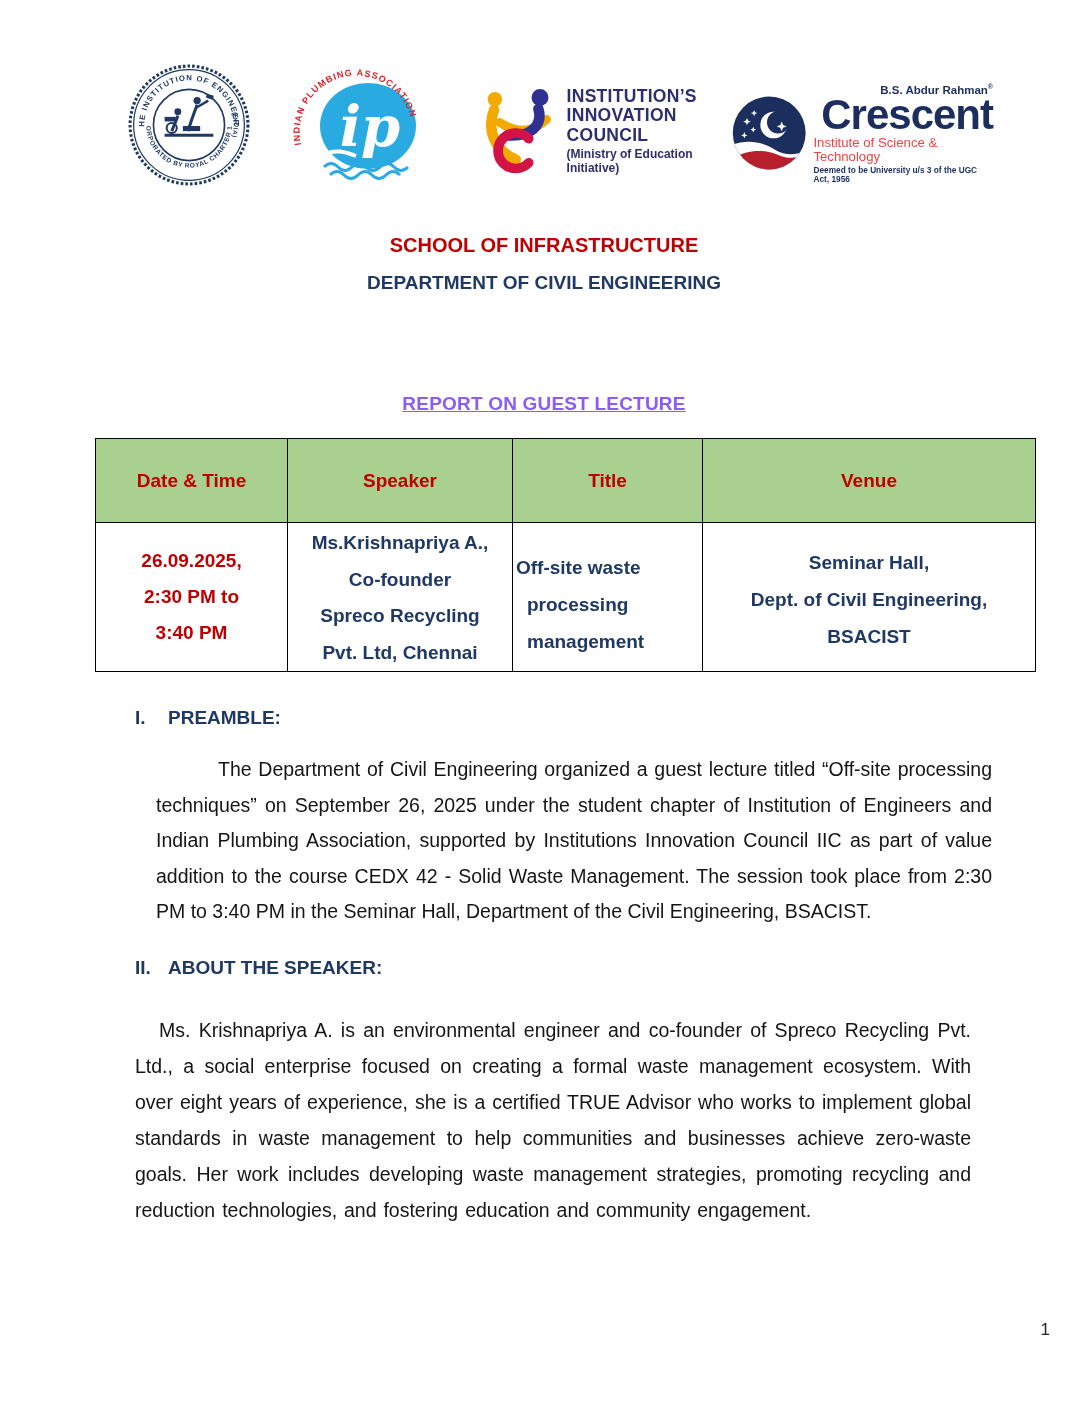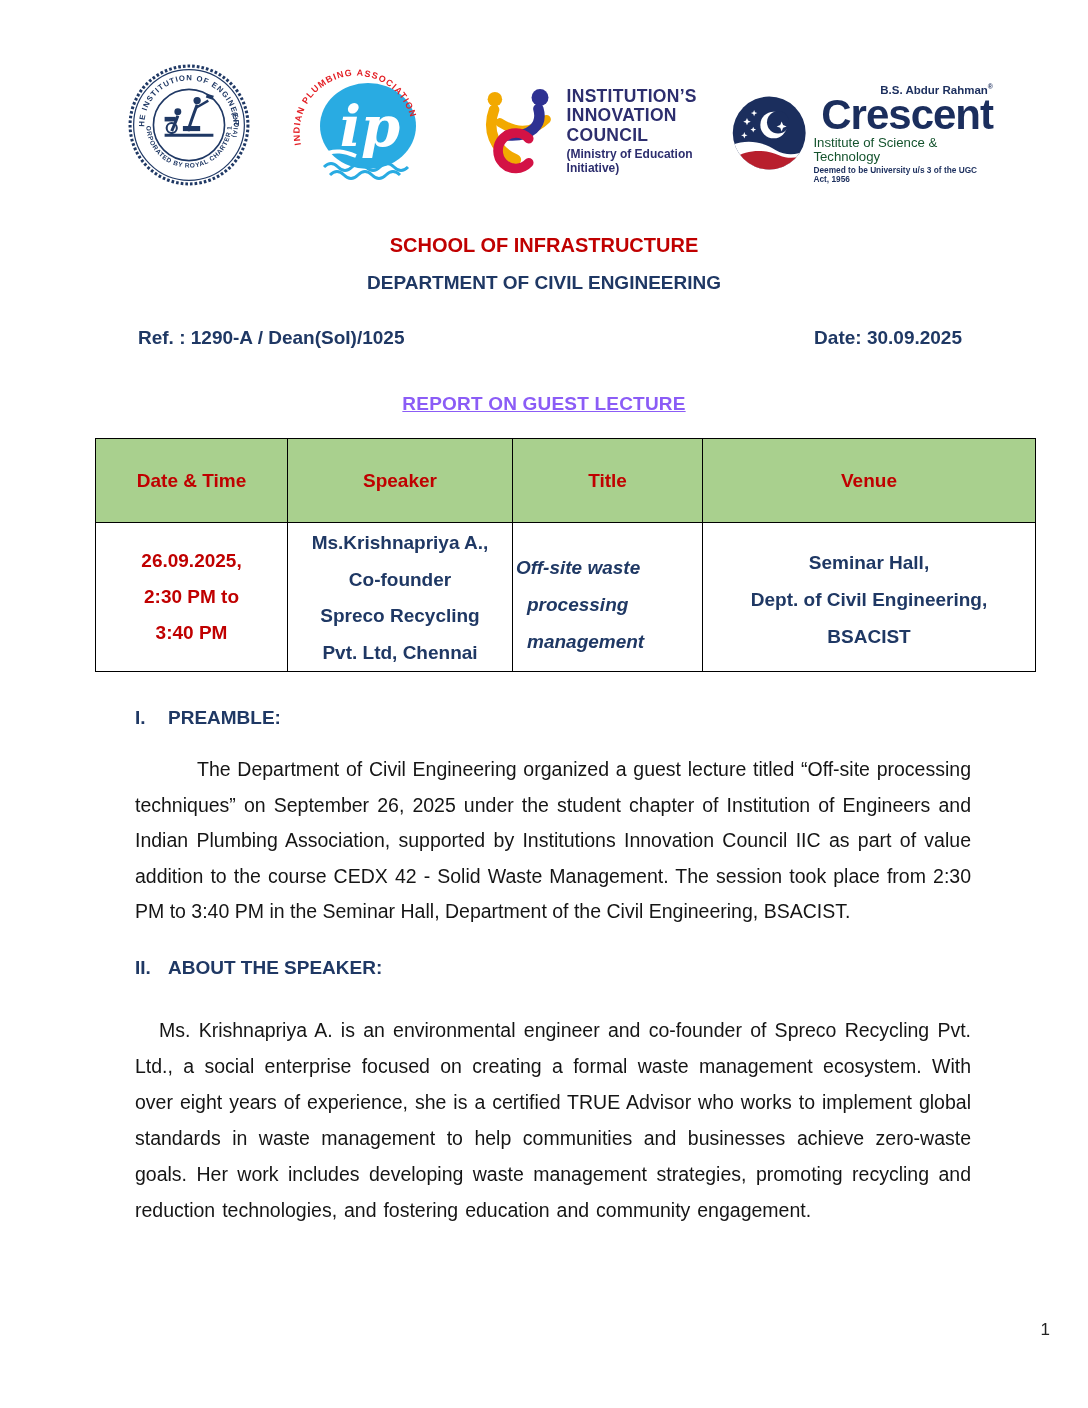--- a/index.html
+++ b/index.html
@@ -15,21 +15,21 @@
   #ipa-logo   { left:288px; top:64px;  width:136px; height:118px; }
   #iic-logo   { left:482px; top:78px;  width:236px; height:106px; display:flex; align-items:center; gap:8px; }
   #iic-text   { display:flex; flex-direction:column; line-height:1.12; }
   .iic-line   { font-size:17.5px; font-weight:bold; color:#2D2E6E; letter-spacing:.3px; }
   .iic-small  { font-size:12px; font-weight:bold; color:#2D2E6E; margin-top:3px; }
   #crescent-logo { left:731px; top:88px; width:262px; height:90px; display:flex; align-items:center; gap:6px; }
   #crescent-text { display:flex; flex-direction:column; align-items:flex-end; line-height:1.05; }
   .cres-top   { font-size:11.5px; font-weight:bold; color:#1B2E5D; }
   .cres-top sup { font-size:7px; }
   .cres-name  { font-size:42px; font-weight:bold; color:#1B2E5D; letter-spacing:-1px; line-height:.95; }
-  .cres-sub   { font-size:13.2px; color:#14532d; font-weight:500; margin-top:1px; }
+  .cres-sub   { font-size:13.2px; color:#ef4444; font-weight:500; margin-top:1px; }
   .cres-tag   { font-size:8.3px; font-weight:bold; color:#1B2E5D; margin-top:2px; }
   
   .center-line { position:absolute; left:0; width:1088px; text-align:center; }
   #school-heading { top:234px; color:#C00000; font-size:20px; font-weight:bold; }
   #dept-heading   { top:272px; color:#1F3864; font-size:19px; font-weight:bold; }
   #ref-row { position:absolute; left:138px; right:126px; top:327px; display:flex; justify-content:space-between; }
   #ref-no  { color:#1F3864; font-size:19px; font-weight:bold; }
   #date-line { color:#1F3864; font-size:19px; font-weight:bold; }
   #report-title { top:393px; color:#8b5cf6; font-size:19px; font-weight:bold; text-decoration:underline; letter-spacing:.2px; }
   
@@ -41,35 +41,35 @@
   #lecture-table td { height:146px; font-weight:bold; font-size:19px; }
   .col-datetime { width:192px; } .col-speaker { width:225px; } .col-title { width:190px; } .col-venue { width:333px; }
   .cell-lines { display:flex; flex-direction:column; }
   td.cell-datetime { color:#C00000; text-align:center; }
   td.cell-datetime .line { line-height:36px; }
   td.cell-speaker { color:#1F3864; text-align:center; vertical-align:top; }
   td.cell-speaker .line { line-height:36.5px; }
   td.cell-speaker .cell-lines { padding-top:2px;justify-content:space-between; }
   td.cell-title { color:#1F3864; text-align:left; vertical-align:top; }
   td.cell-title .cell-lines { padding-top:14px; }
-  td.cell-title .line { line-height:37px; padding-left:3px;font-style:italic; }
+  td.cell-title .line { line-height:37px; padding-left:3px; }
   td.cell-title .line + .line { padding-left:14px; }
   td.cell-venue { color:#1F3864; text-align:center; vertical-align:top; }
   td.cell-venue .cell-lines { padding-top:4px; }
   td.cell-venue .line { line-height:37px; }
   
   .section-heading { position:absolute; left:135px; color:#1F3864; font-size:19px; font-weight:bold; }
   #preamble-heading { top:707px; }
   #about-heading    { top:957px; }
   .section-heading .numeral { display:inline-block; min-width:33px; }
   .body-text {
     position:absolute; left:135px; width:836px; color:#151515;
     font-size:19.5px; text-align:justify;
   }
-  #preamble-body { top:752px; line-height:35.6px; text-indent:62px; }
+  #preamble-body { top:752px; line-height:35.6px; text-indent:62px;margin-left:21px; }
   #about-body    { top:1012px; line-height:36px; text-indent:24px; word-spacing:1.5px; }
   #page-number { position:absolute; left:1020px; top:1320px; width:30px; text-align:right; font-size:17px; color:#222; }
 </style>
 </head>
 <body>
 
 <div class="page">
 
   <svg id="iei-logo" class="logo" viewBox="0 0 124 124">
     <circle cx="62" cy="62" r="58" fill="#ffffff" stroke="#1F3864" stroke-width="3" stroke-dasharray="2.6 2"></circle>
@@ -162,24 +162,20 @@
       <span class="cres-top"><span>B.S. Abdur Rahman</span><sup>®</sup></span>
       <span class="cres-name">Crescent</span>
       <span class="cres-sub">Institute of Science &amp; Technology</span>
       <span class="cres-tag">Deemed to be University u/s 3 of the UGC Act, 1956</span>
     </div>
   </div>
 
   <div id="dept-heading" class="center-line">DEPARTMENT OF CIVIL ENGINEERING</div>
   <div id="school-heading" class="center-line">SCHOOL OF INFRASTRUCTURE</div>
 
-  <div id="ref-row">
-    <span id="ref-no">Ref. : 1290-A / Dean(SoI)/1025</span>
-    <span id="date-line">Date: 30.09.2025</span>
-  </div>
 
   <div id="report-title" class="center-line">REPORT ON GUEST LECTURE</div>
 
   <table id="lecture-table">
     <colgroup>
       <col class="col-datetime">
         <col class="col-speaker">
         <col class="col-title">
         <col class="col-venue">
     </colgroup>

